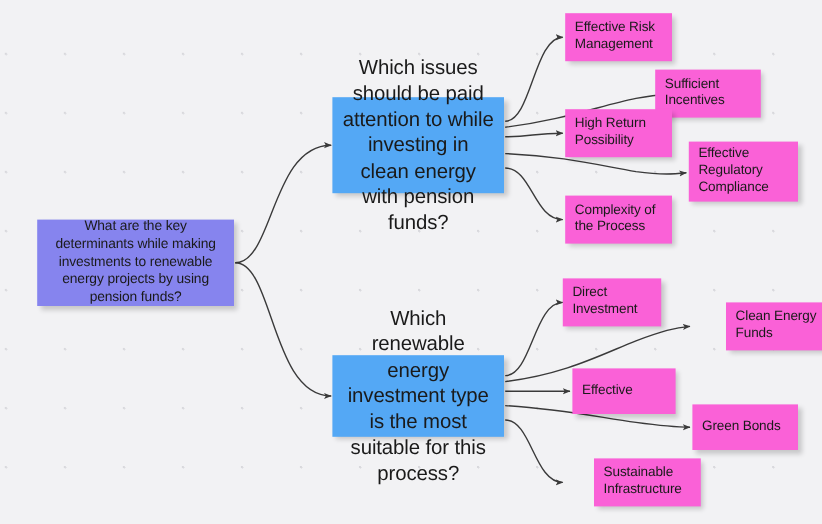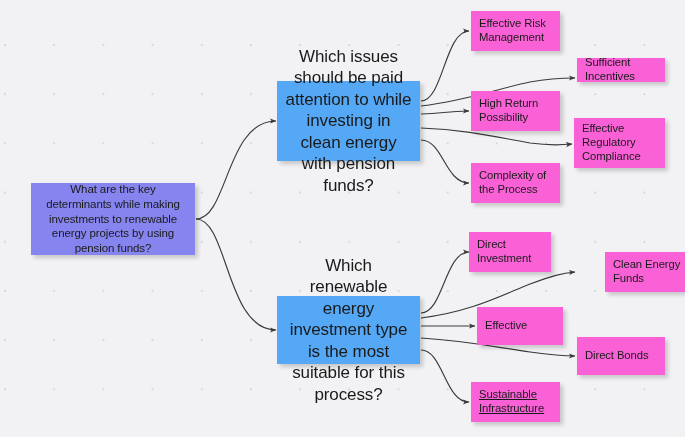--- a/index.html
+++ b/index.html
@@ -104,21 +104,21 @@
       <div class="node branch" style="left: 277px; top: 81px; width: 143px; height: 80px;">
         <span class="node-label">Which issues should be paid attention to while investing in clean energy with pension funds?</span>
       </div>
       <div class="node branch" style="left: 277px; top: 296px; width: 143px; height: 68px;">
         <span class="node-label">Which renewable energy investment type is the most suitable for this process?</span>
       </div>
       <div class="node leaf" style="left: 471px; top: 11px; width: 89px; height: 40px;">
         <span class="node-label">Effective Risk
 Management</span>
       </div>
-      <div class="node leaf" style="left: 577px; top: 58px; width: 88px; height: 24px;">
+      <div class="node leaf" style="left: 546px; top: 58px; width: 88px; height: 40px;">
         <span class="node-label">Sufficient
 Incentives</span>
       </div>
       <div class="node leaf" style="left: 471px; top: 91px; width: 89px; height: 40px;">
         <span class="node-label">High Return
 Possibility</span>
       </div>
       <div class="node leaf" style="left: 574px; top: 118px; width: 91px; height: 50px;">
         <span class="node-label">Effective
 Regulatory
@@ -133,21 +133,21 @@
 Investment</span>
       </div>
       <div class="node leaf" style="left: 577px; top: 252px; width: 88px; height: 40px; margin-left: 28px;">
         <span class="node-label">Clean Energy
 Funds</span>
       </div>
       <div class="node leaf" style="left: 477px; top: 307px; width: 86px; height: 38px;">
         <span class="node-label">Effective</span>
       </div>
       <div class="node leaf" style="left: 577px; top: 337px; width: 88px; height: 38px;">
-        <span class="node-label">Direct Bonds</span>
+        <span class="node-label">Green Bonds</span>
       </div>
-      <div class="node leaf" style="left: 471px; top: 382px; width: 89px; height: 40px; text-decoration: underline;">
+      <div class="node leaf" style="left: 495px; top: 382px; width: 89px; height: 40px;">
         <span class="node-label">Sustainable
 Infrastructure</span>
       </div>
     </div>
 
 </div>
 
 </body></html>

